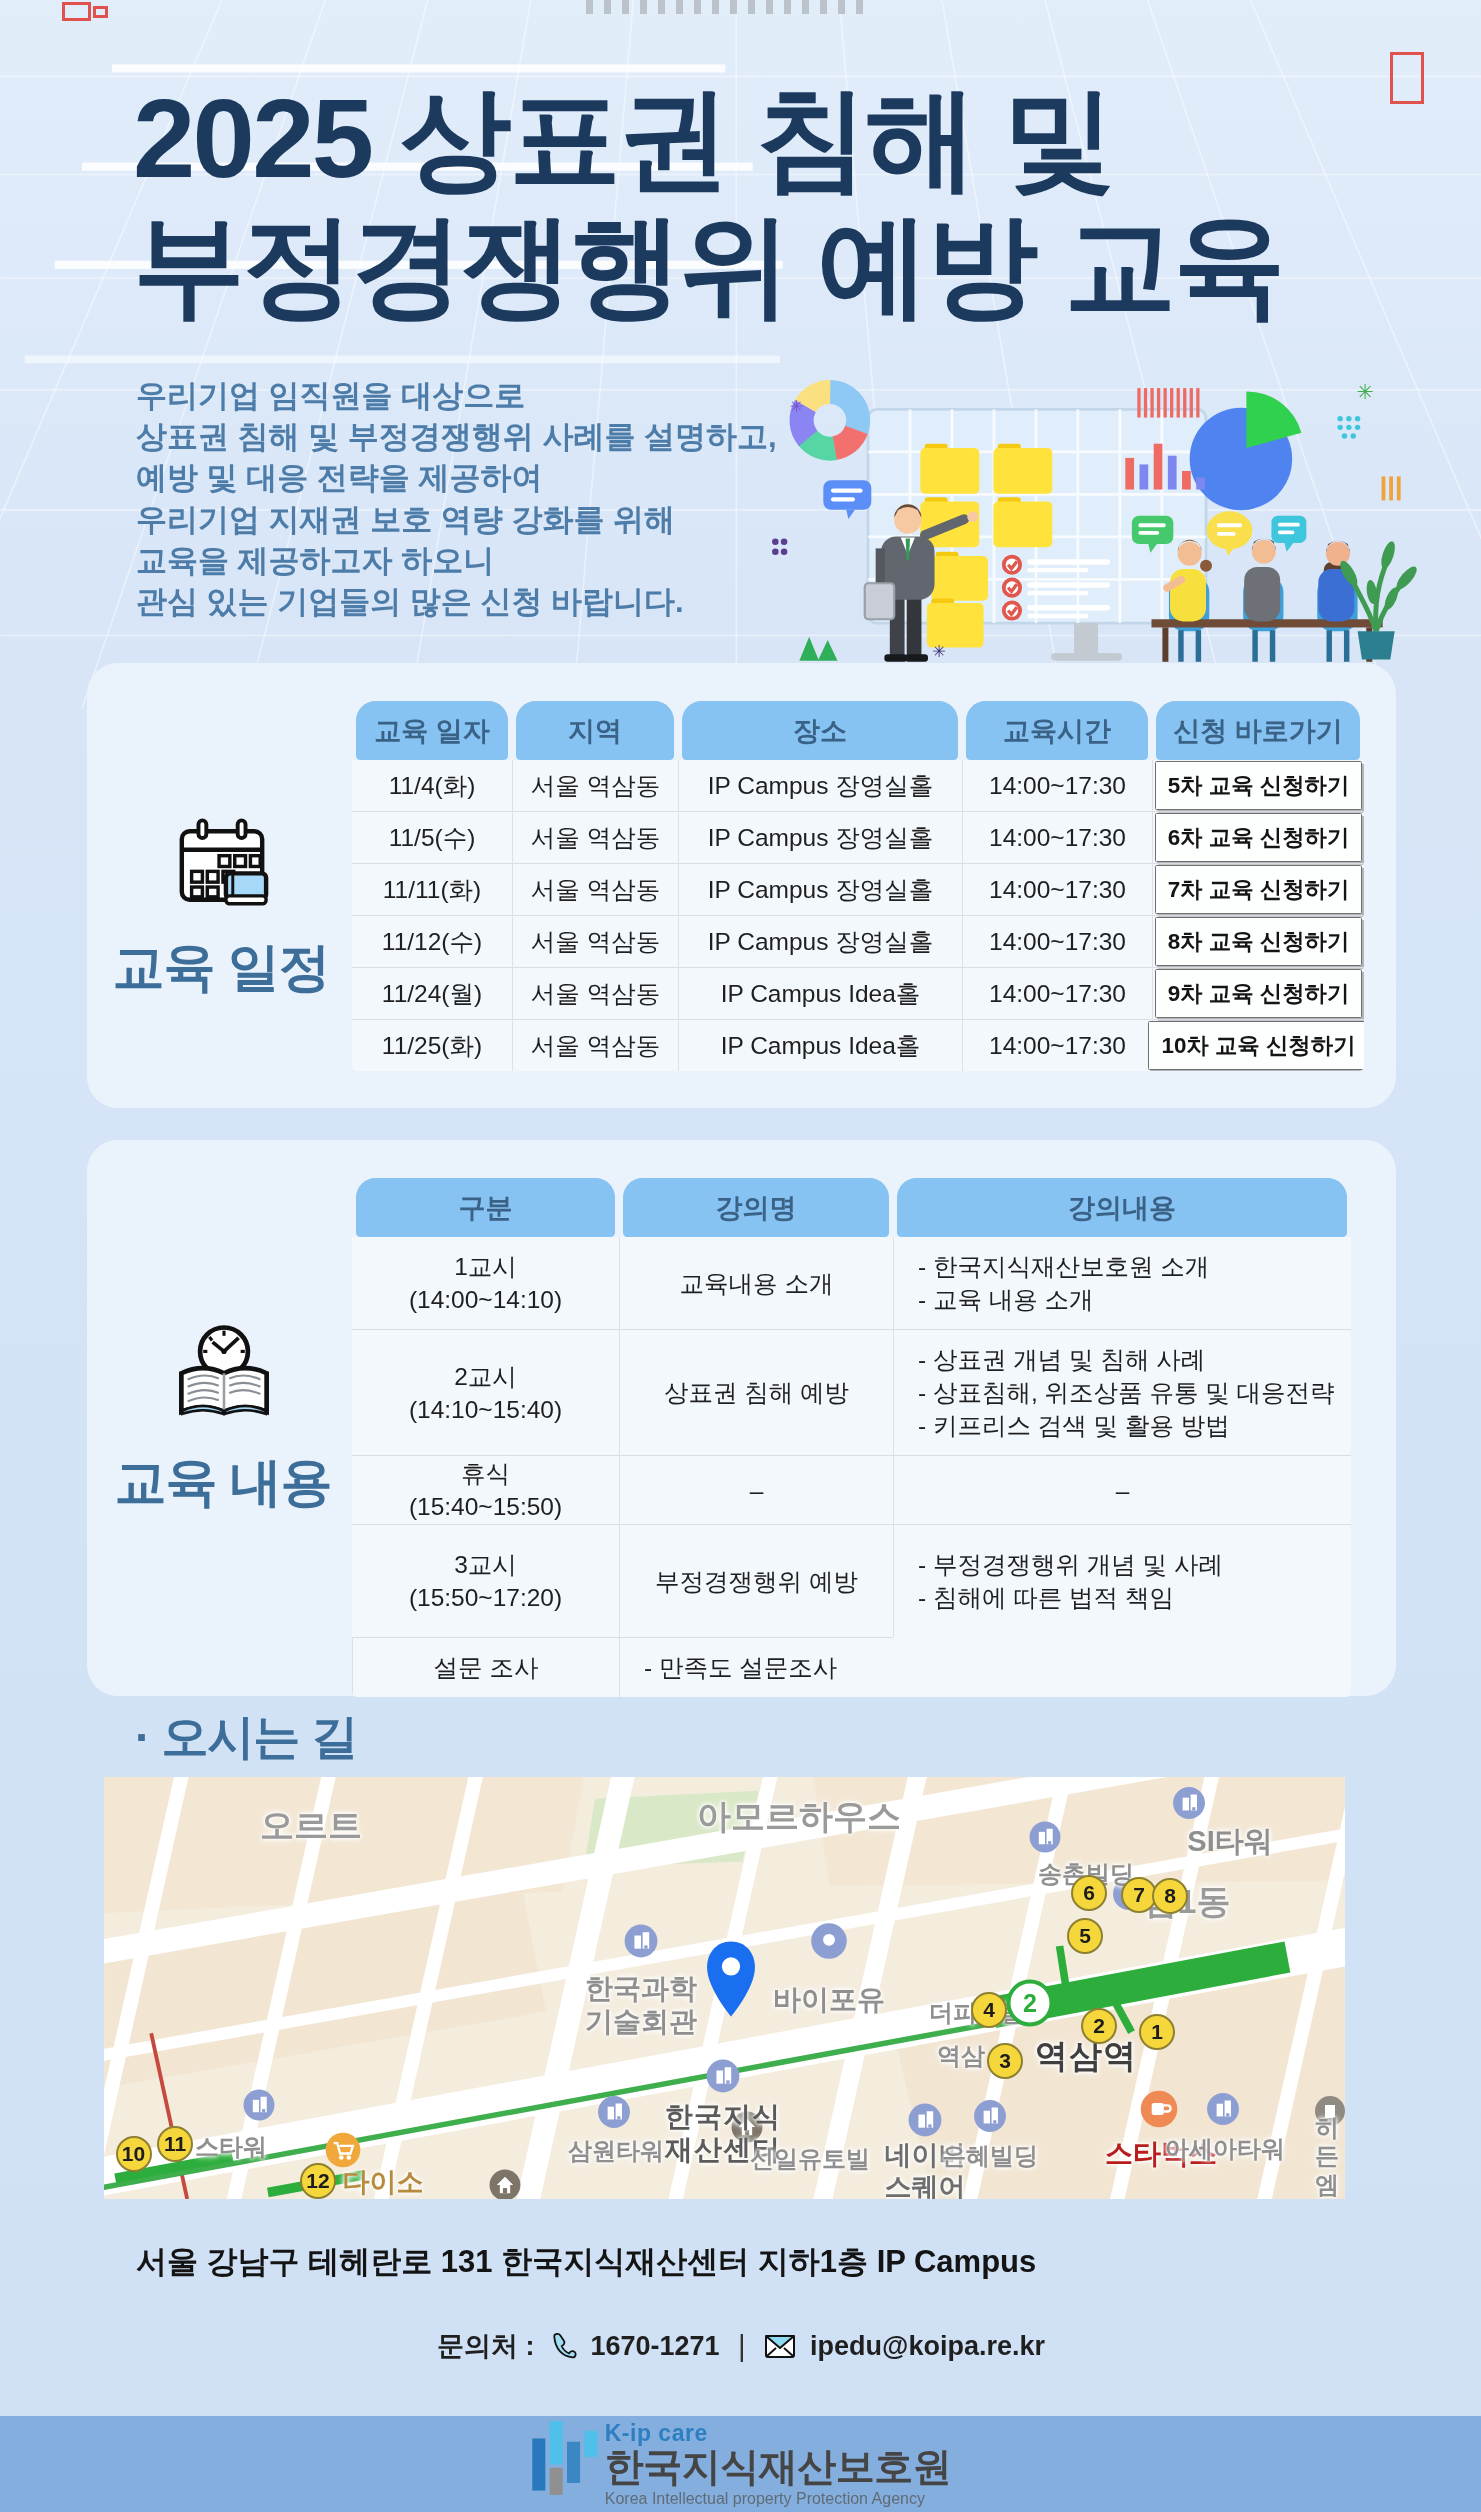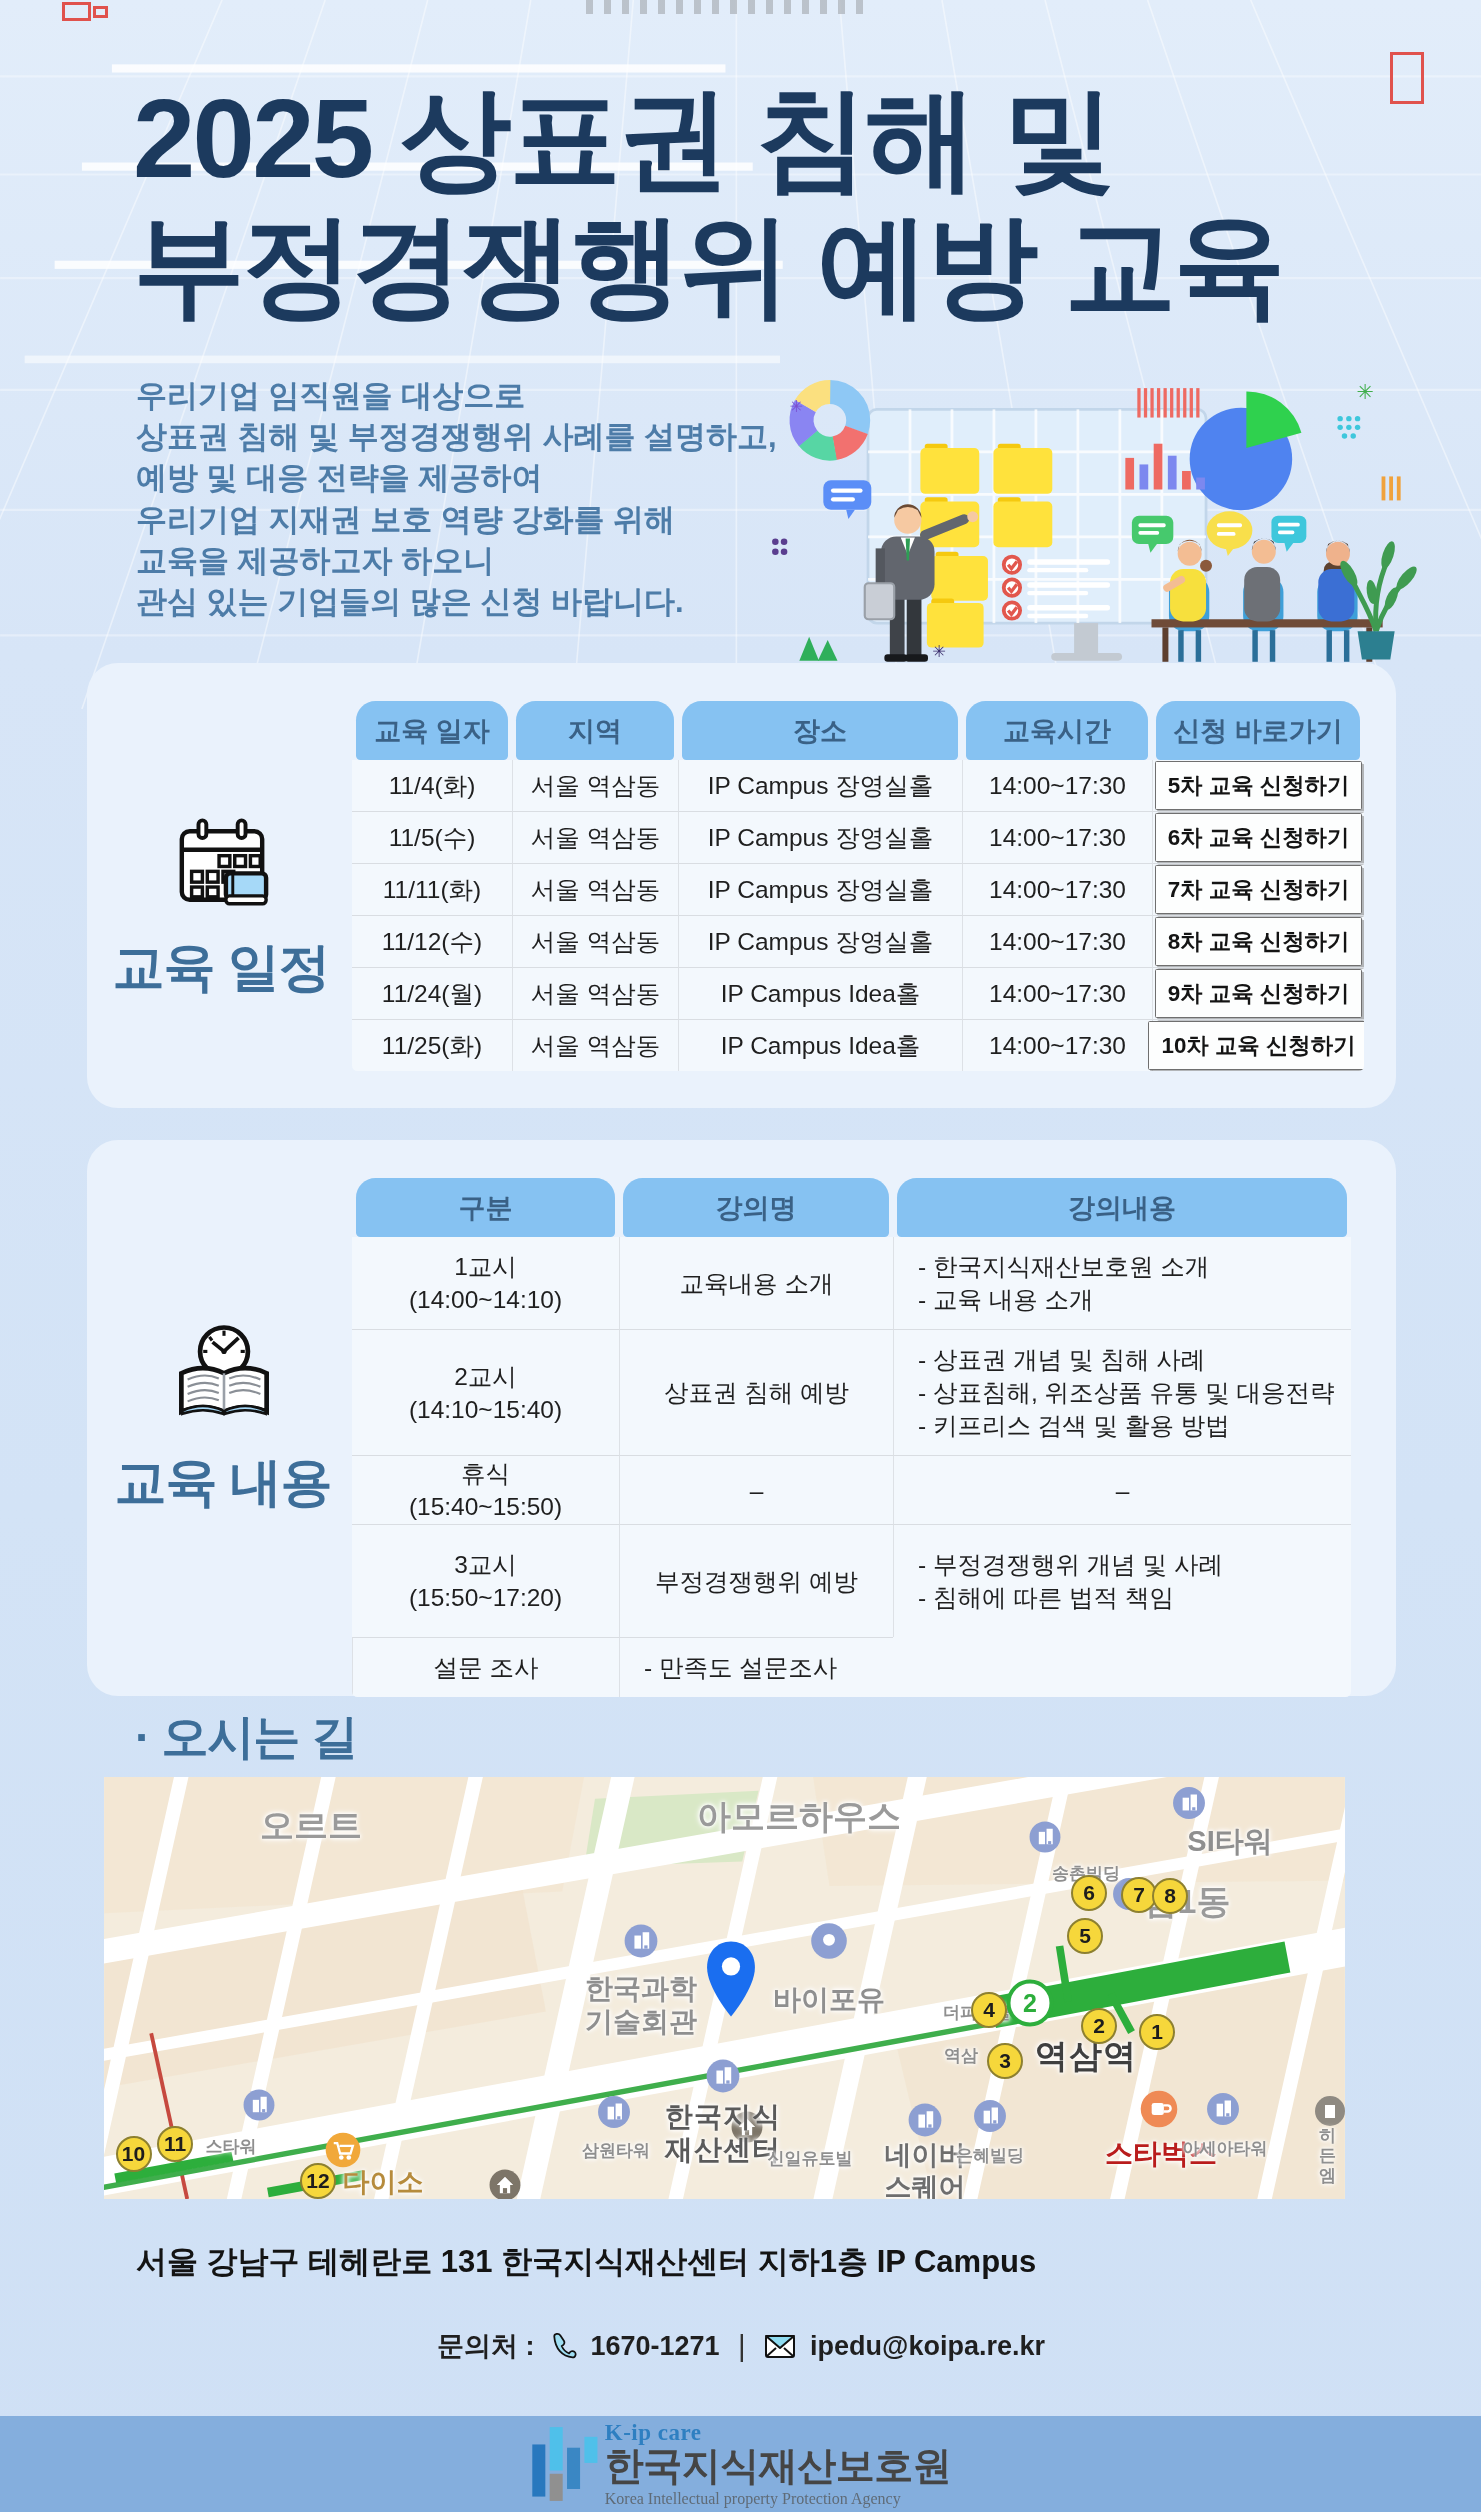--- a/index.html
+++ b/index.html
@@ -54,36 +54,36 @@
   
   #map{position:absolute;left:104px;top:1777px;width:1241px;height:422px;overflow:hidden;
        background:#f4ecdd;}
   .map-label{position:absolute;transform:translate(-50%,-50%);font-size:29px;font-weight:700;
       color:#8f8f8f;text-align:center;white-space:pre-line;line-height:1.18;
       text-shadow:0 0 3.3px #fff,0 0 5.5px #fff,0 0 7.6px #fff;z-index:4;}
   .map-label.dark{color:#3f3f3f;font-size:33px;letter-spacing:1.1px;}
   .map-label.big{font-size:34px;color:#9a9a9a;}
   .map-label.orange{color:#b91c1c;font-size:28px;}
   .map-label.gold{color:#b68b3c;font-size:27px;}
-  .map-label.small{font-size:17px;text-align:right;}
+  .map-label.small{font-size:24px;text-align:right;}
   .map-ico{position:absolute;transform:translate(-50%,-50%);z-index:3;}
   .exit{position:absolute;transform:translate(-50%,-50%);width:32px;height:32px;border-radius:50%;
       background:#f6d73b;border:2.7px solid #8d8030;color:#1d1d1d;font-size:21px;font-weight:800;
       display:flex;align-items:center;justify-content:center;z-index:6;}
   .line2-badge{position:absolute;transform:translate(-50%,-50%);width:39px;height:39px;border-radius:50%;
       background:#fff;border:4.4px solid #2dae3c;color:#2dae3c;font-size:25px;font-weight:800;
       display:flex;align-items:center;justify-content:center;z-index:6;}
   
   .address{position:absolute;left:136px;top:2241px;font-size:31px;font-weight:600;color:#141414;}
   .contact{position:absolute;left:0;top:2328px;width:1482px;display:flex;align-items:center;
       justify-content:center;gap:14px;font-size:27px;font-weight:600;color:#1f1f1f;}
   .contact .sep{font-size:29.5px;font-weight:400;color:#333;margin:0 4.4px;}
   #footer{position:absolute;left:0;top:2416px;width:1482px;height:96px;background:#84aedd;
       display:flex;align-items:center;justify-content:center;}
-  .logo{display:flex;align-items:center;gap:3px;font-family:Liberation Serif, serif;}
+  .logo{display:flex;gap:3px;}
   .logo-text .l1{font-size:23px;font-weight:700;color:#2e7fc1;letter-spacing:0.5px;}
   .logo-text .l2{font-size:39px;font-weight:800;color:#454545;letter-spacing:-0.5px;line-height:1.05;}
   .logo-text .l3{font-size:16px;font-weight:400;color:#5f6b77;margin-top:2.2px;}
 </style>
 </head>
 <body>
 
 <div id="poster">
 
   <svg id="grid-bg" width="1482" height="709" viewBox="0 0 2717 1300">

